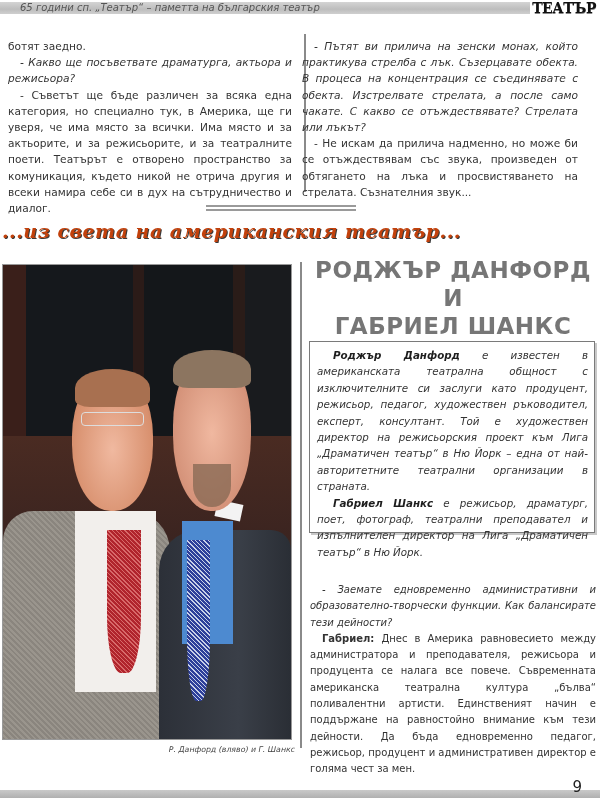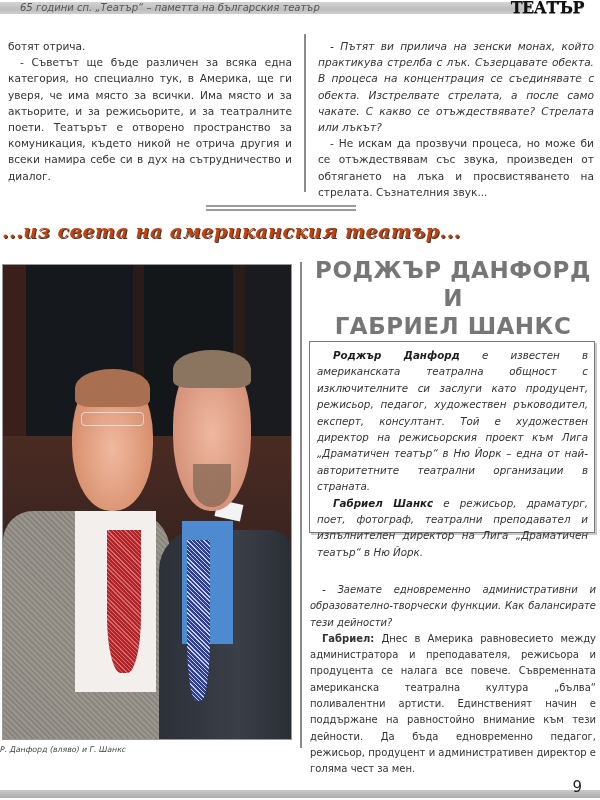--- a/index.html
+++ b/index.html
@@ -9,32 +9,32 @@
   
   .header-band {
     position: absolute; left: 0; top: 2px; width: 530px; height: 12px;
     background: linear-gradient(#d4d4d4, #bdbdbd 60%, #cfcfcf);
   }
   .header-text {
     position: absolute; left: 20px; top: 2px; font-size: 10px; font-style: italic;
     color: #555; white-space: nowrap; line-height: 12px;
   }
   .header-logo {
-    position: absolute; right: 16px; top: 2px; font-family: "DejaVu Serif", serif;
-    font-weight: bold; font-size: 16px; color: #111; letter-spacing: -0.5px;
+    position: absolute; right: 4px; top: 2px; font-family: "DejaVu Serif", serif;
+    font-weight: bold; font-size: 14px; color: #111; letter-spacing: -0.5px;
     text-shadow: 0 1px 0 #888; line-height: 12px;
   }
 
   
   .col { position: absolute; font-size: 10.6px; line-height: 16.2px; text-align: justify; color: #333; }
   .col p { text-indent: 0; }
   .col .indent { text-indent: 12px; }
   .col .q { font-style: italic; }
   .col-left-top { left: 8px; top: 38px; width: 284px; }
-  .col-right-top { left: 318px; top: 38px; width: 276px; }
+  .col-right-top { left: 302px; top: 38px; width: 276px; }
   .col-divider-top {
     position: absolute; left: 304px; top: 34px; width: 2px; height: 158px; background: #8a8a8a;
   }
 
   
   .sep-lines { position: absolute; left: 206px; top: 205px; width: 150px; height: 7px; }
   .sep-lines div { height: 2px; background: #9a9a9a; margin-bottom: 2px; }
   .section-title {
     position: absolute; left: 2px; top: 220px; font-family: "DejaVu Serif", serif;
     font-style: italic; font-weight: bold; font-size: 19px; color: #c2410c;
@@ -71,21 +71,21 @@
     background: repeating-linear-gradient(45deg, #2d3f9a 0 2px, #c8d0e8 2px 3px); border-radius: 0 0 40% 40%; }
   .photo .man2-badge { position: absolute; left: 74%; top: 50%; width: 9%; height: 3.5%;
     background: #f3f3f3; transform: rotate(12deg); }
   .photo .man2-head { position: absolute; left: 59%; top: 19%; width: 27%; height: 33%;
     background: radial-gradient(ellipse at 50% 50%, #f0b8a0, #d5937a 70%, #a86a52); border-radius: 45% 45% 48% 48%; }
   .photo .man2-hair { position: absolute; left: 59%; top: 18%; width: 27%; height: 8%;
     background: #8c7560; border-radius: 50% 50% 20% 20%; }
   .photo .man2-beard { position: absolute; left: 66%; top: 42%; width: 13%; height: 9%;
     background: #8a6a55; border-radius: 0 0 50% 50%; opacity: 0.8; }
   .photo-caption {
-    position: absolute; left: 0; top: 745px; width: 295px; text-align: left;
+    position: absolute; left: 0; top: 745px; width: 295px; text-align: right;
     font-size: 7.8px; font-style: italic; color: #444;
   }
   .col-divider-bottom {
     position: absolute; left: 300px; top: 262px; width: 2px; height: 486px; background: #8a8a8a;
   }
 
   
   .article-title {
     position: absolute; left: 306px; top: 256px; width: 294px; text-align: center;
     font-family: "DejaVu Sans", sans-serif; font-weight: bold; color: #767676;
@@ -116,27 +116,28 @@
   }
 </style>
 </head>
 <body>
 
 <div class="header-band"></div>
 <div class="header-text">65 години сп. „Театър“ – паметта на българския театър</div>
 <div class="header-logo">ТЕАТЪР</div>
 
 <div class="col col-left-top">
-  <p>ботят отрича.</p>
+  <p>ботят заедно.</p>
+  <p class="indent q">- Какво ще посъветвате драматурга, актьора и режисьора?</p>
   <p class="indent">- Съветът ще бъде различен за всяка една категория, но специално тук, в Америка, ще ги уверя, че има място за всички. Има място и за актьорите, и за режисьорите, и за театралните поети. Театърът е отворено пространство за комуникация, където никой не отрича другия и всеки намира себе си в дух на сътрудничество и диалог.</p>
 </div>
 <div class="col-divider-top"></div>
 <div class="col col-right-top">
   <p class="indent q">- Пътят ви прилича на зенски монах, който практикува стрелба с лък. Съзерцавате обекта. В процеса на концентрация се съединявате с обекта. Изстрелвате стрелата, а после само чакате. С какво се отъждествявате? Стрелата или лъкът?</p>
-  <p class="indent">- Не искам да прозвучи процеса, но може би се отъждествявам със звука, произведен от обтягането на лъка и просвистяването на стрелата. Съзнателния звук...</p>
+  <p class="indent">- Не искам да прилича надменно, но може би се отъждествявам със звука, произведен от обтягането на лъка и просвистяването на стрелата. Съзнателния звук...</p>
 </div>
 
 <div class="sep-lines">
     <div></div>
     <div></div>
   </div>
 <div class="section-title">...из света на американския театър...</div>
 
 <div class="photo" title="Two men posing together at a theatre venue">
   <div class="wall"></div>

